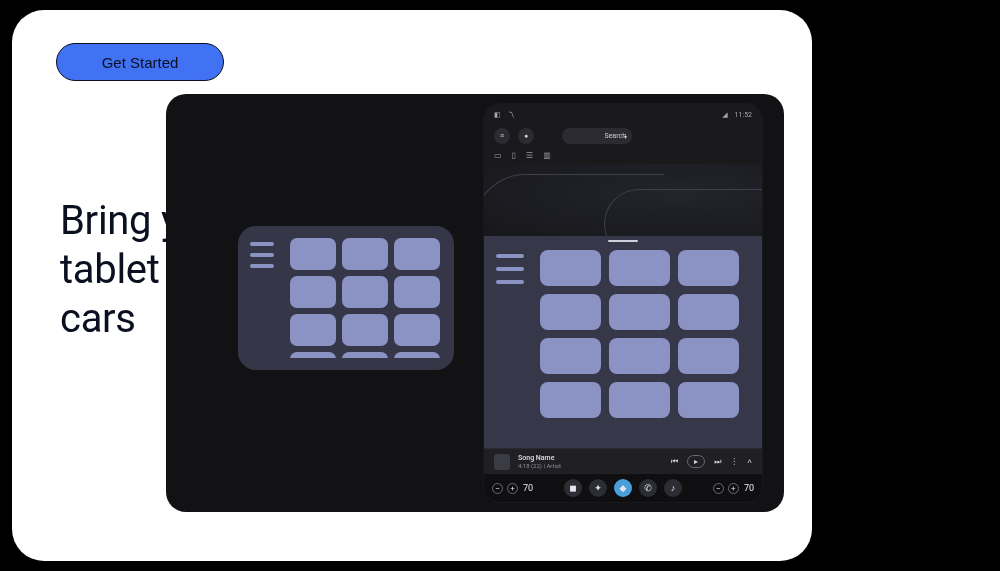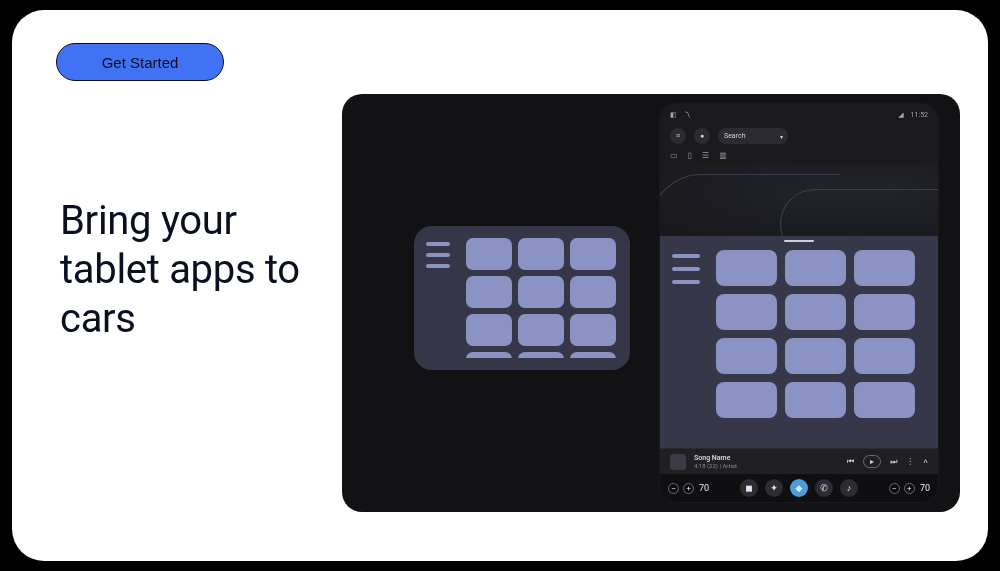--- a/index.html
+++ b/index.html
@@ -1,21 +1,21 @@
 <!DOCTYPE html>
 <html><head>
 <meta charset="utf-8">
 <style>
   * { box-sizing: border-box; margin: 0; padding: 0; }
   html, body { width: 1000px; height: 571px; background: #000; font-family: -apple-system, BlinkMacSystemFont, "Segoe UI", Roboto, Helvetica, Arial, sans-serif; overflow: hidden; }
 
   .card {
     position: absolute;
     left: 12px; top: 10px;
-    width: 976px; height: 551px;
+    width: 800px; height: 551px;
     background: #fff;
     border-radius: 32px;
     overflow: hidden;
   }
 
   .get-started {
     position: absolute;
     left: 44px; top: 33px;
     width: 168px; height: 38px;
     background: #4272f4;
@@ -97,21 +97,21 @@
     padding: 0 10px; gap: 8px;
     margin-top: 2px;
   }
   .chip {
     height: 16px; border-radius: 8px;
     display: inline-flex; align-items: center; justify-content: center;
     background: #2b2b31; color: #cfcfd6;
     font-size: 7px;
   }
   .chip.round { width: 16px; }
-  .chip.search { width: 70px; gap:4px; padding: 0 6px; justify-content: flex-start; position:relative; }
+  .chip.search { width: 70px; gap:4px; padding: 0 6px; justify-content: flex-end; position:relative;margin-left:20px; }
   .chip .down { position:absolute; right:5px; font-size:6px; }
   .car-icons-row {
     height: 14px;
     display: flex; align-items: center;
     padding: 0 10px; gap: 10px;
     font-size: 8px; color: #9a9aa4;
     margin-bottom: 2px;
   }
   .car-map {
     height: 72px;

